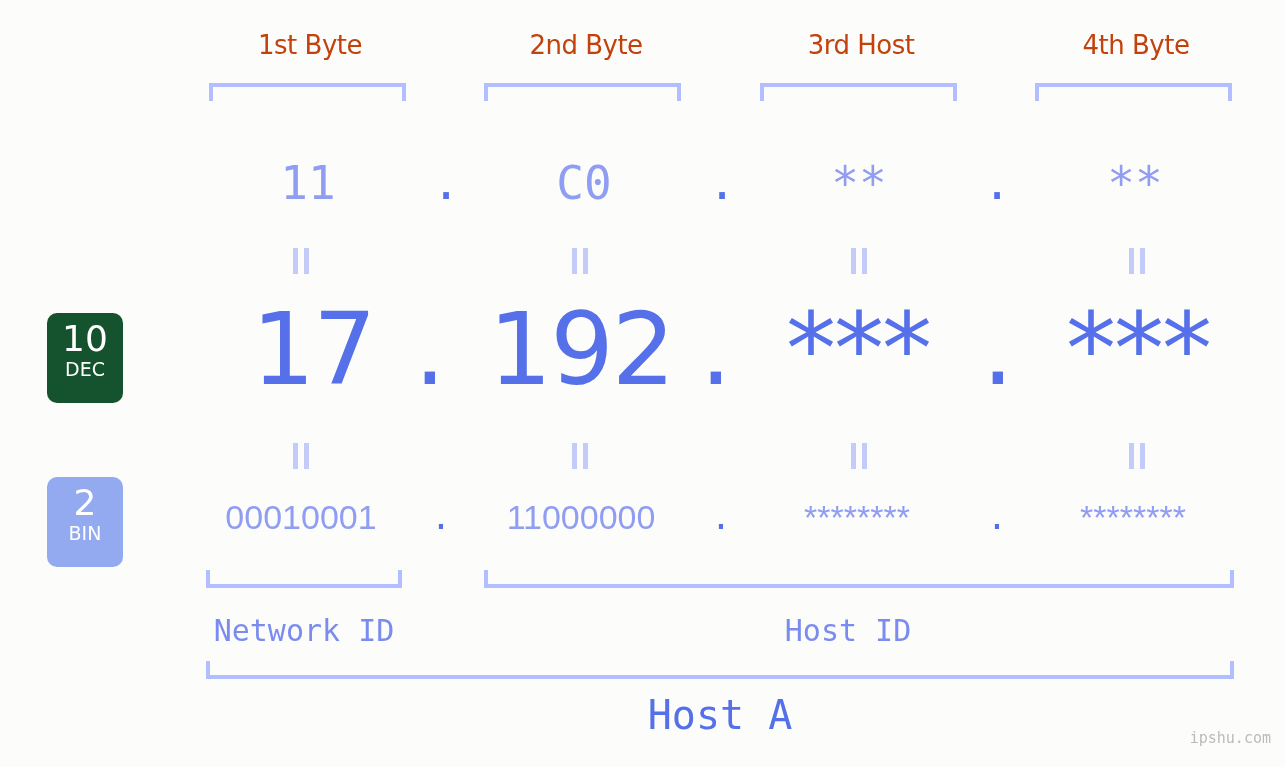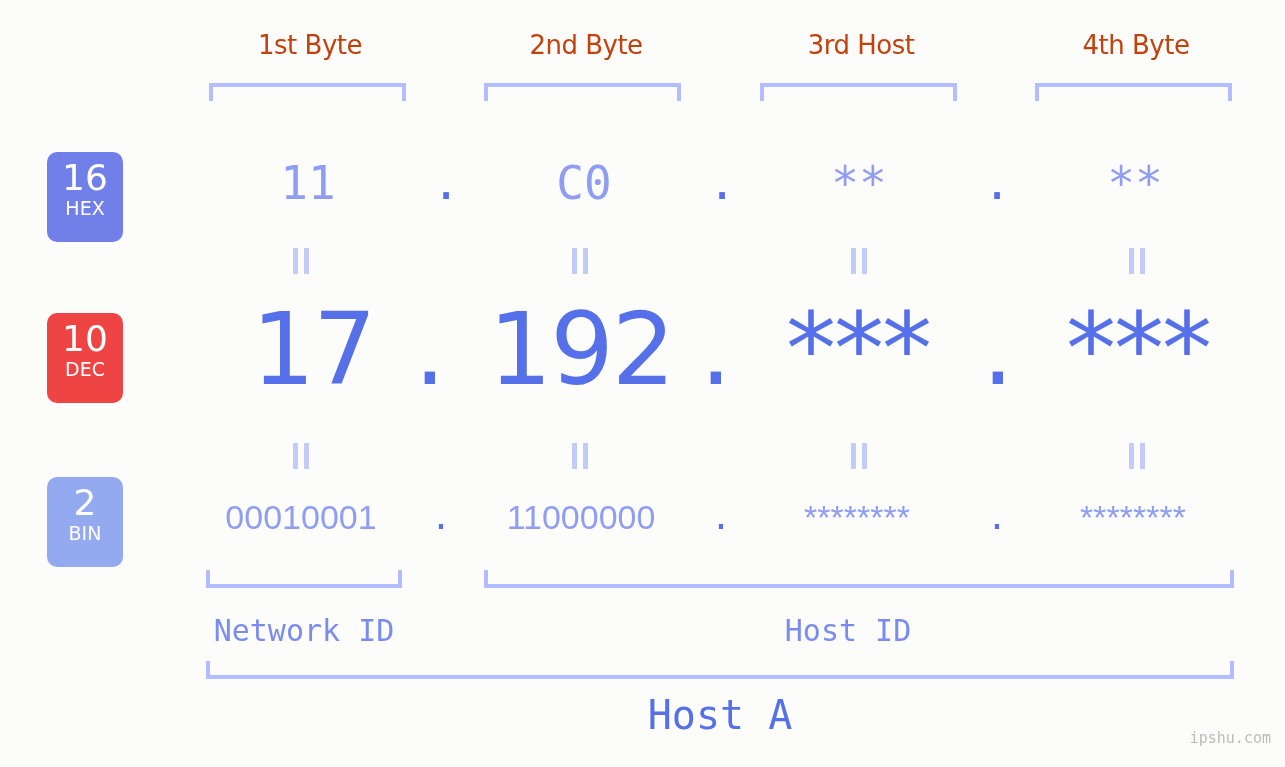--- a/index.html
+++ b/index.html
@@ -69,21 +69,21 @@
     line-height: 38px;
     font-weight: 400;
   }
   .badge .nm {
     display: block;
     font-size: 19px;
     line-height: 22px;
     font-weight: 400;
   }
   #badge-hex { top: 152px; height: 90px; background: #7080e8; }
-  #badge-dec { top: 313px; height: 90px; background: #ef4444; }
+  #badge-dec { top: 313px; height: 90px; background: #14532d; }
   #badge-bin { top: 477px; height: 90px; background: #93aaf0; }
 
   
   .row { position: absolute; left: 0; width: 1285px; }
 
   .cell {
     position: absolute;
     text-align: center;
     white-space: nowrap;
   }
@@ -185,24 +185,20 @@
   <div class="byte-head" style="left:210px;">1st Byte</div>
   <div class="byte-head" style="left:486px;">2nd Byte</div>
   <div class="byte-head" style="left:761px;">3rd Host</div>
   <div class="byte-head" style="left:1036px;">4th Byte</div>
 
   <div class="bracket-down" style="left:209px;  top:83px; width:197px;"></div>
   <div class="bracket-down" style="left:484px;  top:83px; width:197px;"></div>
   <div class="bracket-down" style="left:760px;  top:83px; width:197px;"></div>
   <div class="bracket-down" style="left:1035px; top:83px; width:197px;"></div>
 
-  <div class="badge" id="badge-hex">
-    <span class="num">16</span>
-    <span class="nm">HEX</span>
-  </div>
   <div class="badge" id="badge-dec">
     <span class="num">10</span>
     <span class="nm">DEC</span>
   </div>
   <div class="badge" id="badge-bin">
     <span class="num">2</span>
     <span class="nm">BIN</span>
   </div>
 
   <div class="row">

